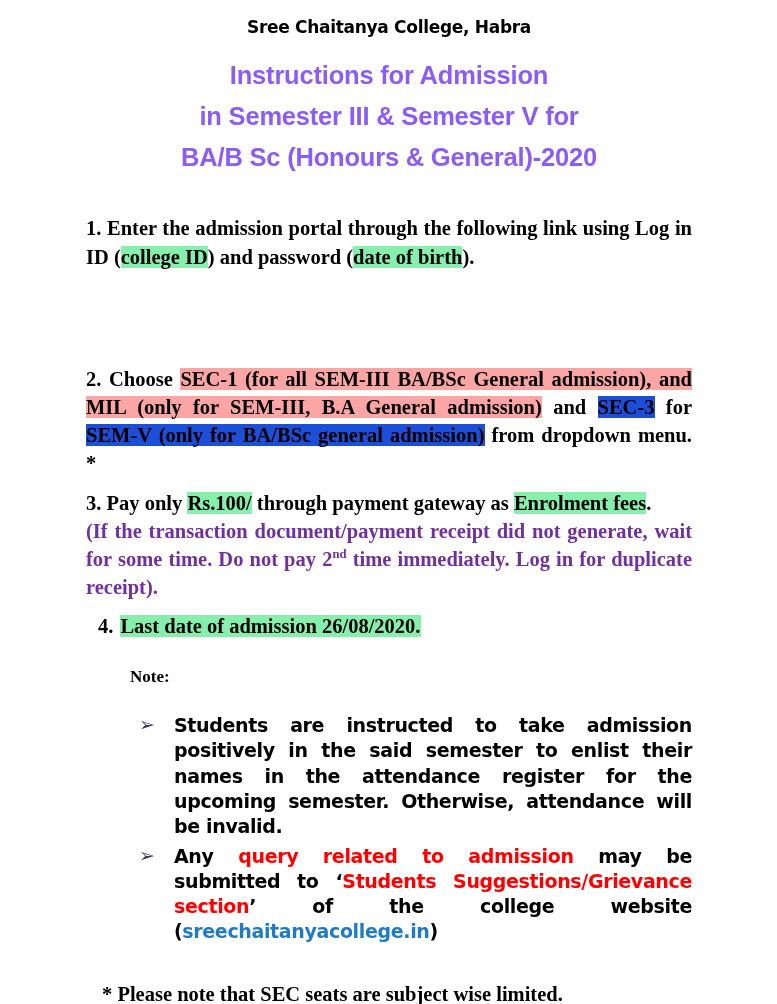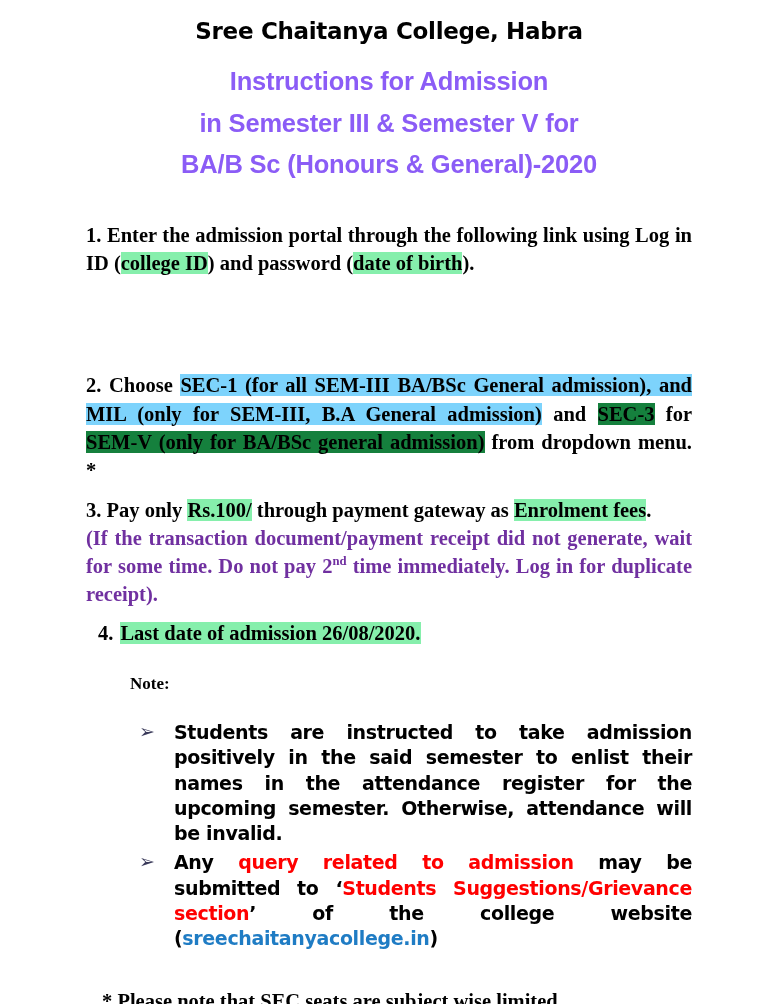--- a/index.html
+++ b/index.html
@@ -21,21 +21,21 @@
     height: 1004px;
     box-sizing: border-box;
     padding: 0 85px 0 86px;
   }
 
   
   .college-name {
     text-align: center;
     font-family: "DejaVu Sans", "Liberation Sans", sans-serif;
     font-weight: bold;
-    font-size: 23px;
+    font-size: 17px;
     letter-spacing: -0.3px;
     color: #000000;
     margin: 0;
     padding-top: 18px;
     line-height: 1.15;
   }
   .main-title {
     text-align: center;
     font-family: "Liberation Sans", "DejaVu Sans", sans-serif;
     font-weight: bold;
@@ -132,22 +132,22 @@
     font-family: "Liberation Serif", "DejaVu Serif", serif;
     font-weight: bold;
     font-size: 20.5px;
     color: #000000;
     margin: 16px;
     padding-top: 22px;
   }
 
   
   .hl-green { background-color: #86efac; }
-  .hl-cyan  { background-color: #15803d; }
-  .hl-yellow{ background-color: #7dd3fc; margin-top: 23px; }
+  .hl-cyan  { background-color: #1d4ed8; }
+  .hl-yellow{ background-color: #fca5a5; margin-top: 23px; }
   .t-red    { color: #FF0000; }
   .t-blue   { color: #1F7CC4; }
 </style>
 </head>
 <body>
 
 <div class="page">
 
   <h1 class="college-name">Sree Chaitanya College, Habra</h1>
 

